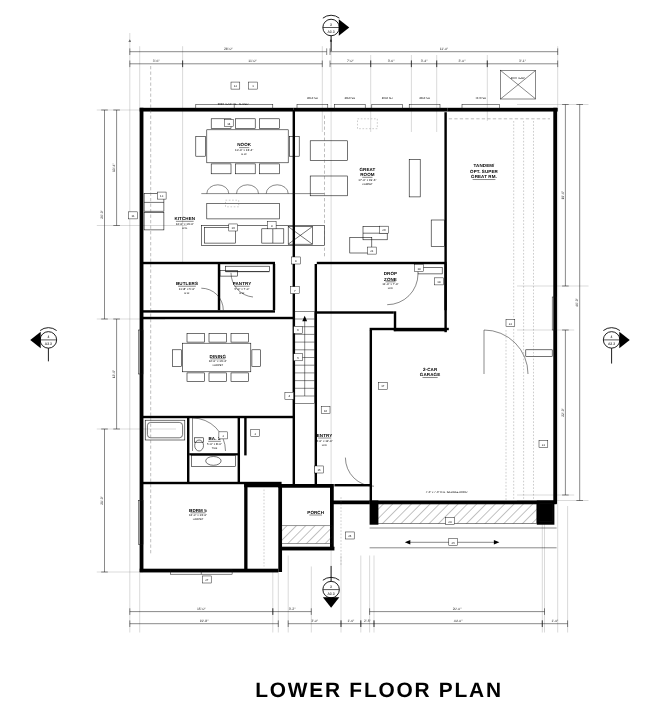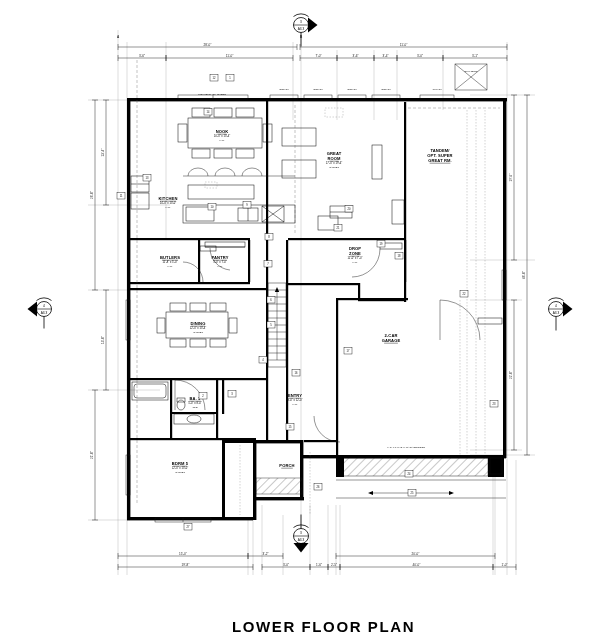--- a/index.html
+++ b/index.html
@@ -19,21 +19,21 @@
   svg#plan {
     position: absolute;
     left: 0; top: 0;
     width: 601px; height: 640px;
     display: block;
   }
   .title {
     position: absolute;
     left: 232px;
     top: 618px;
-    font-size: 15px;
+    font-size: 19px;
     font-weight: bold;
     letter-spacing: 1.6px;
     color: #000;
     white-space: nowrap;
     font-family: "Liberation Sans", sans-serif;
   }
   
   .rmName { font-family: "Liberation Sans", sans-serif; font-size: 4.1px; font-weight: bold; fill:#000; letter-spacing:.1px;}
   .rmDim  { font-family: "Liberation Sans", sans-serif; font-size: 2.7px; fill:#000;}
   .rmFin  { font-family: "Liberation Sans", sans-serif; font-size: 2.4px; fill:#000;}

